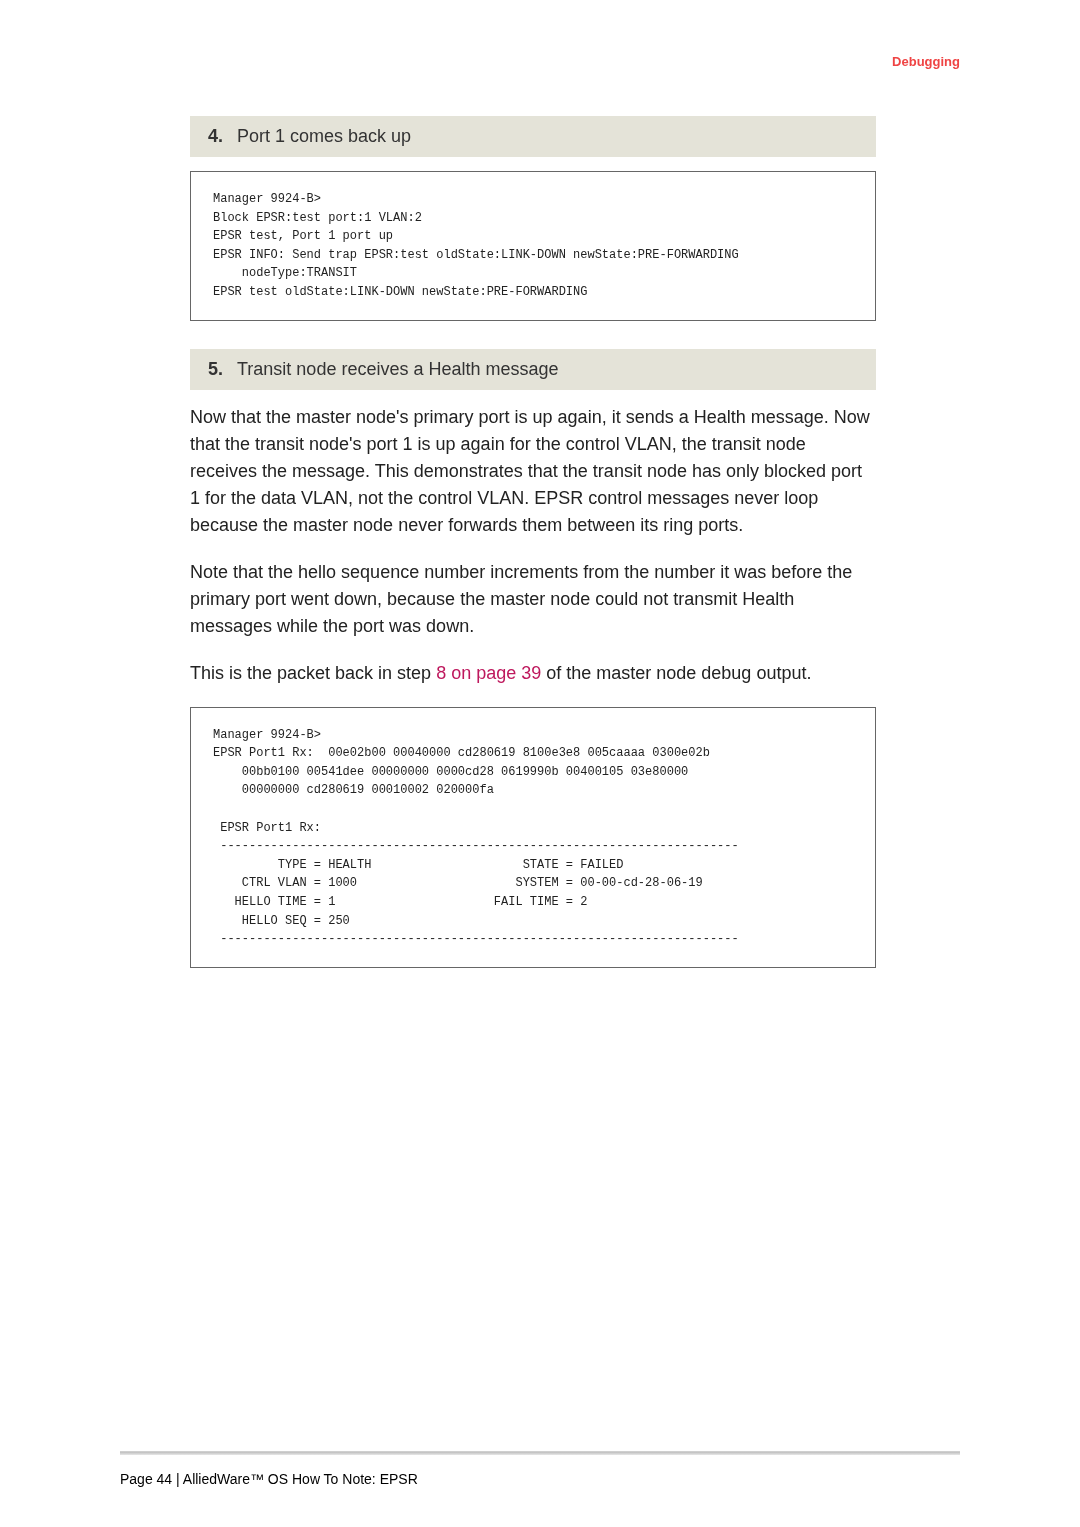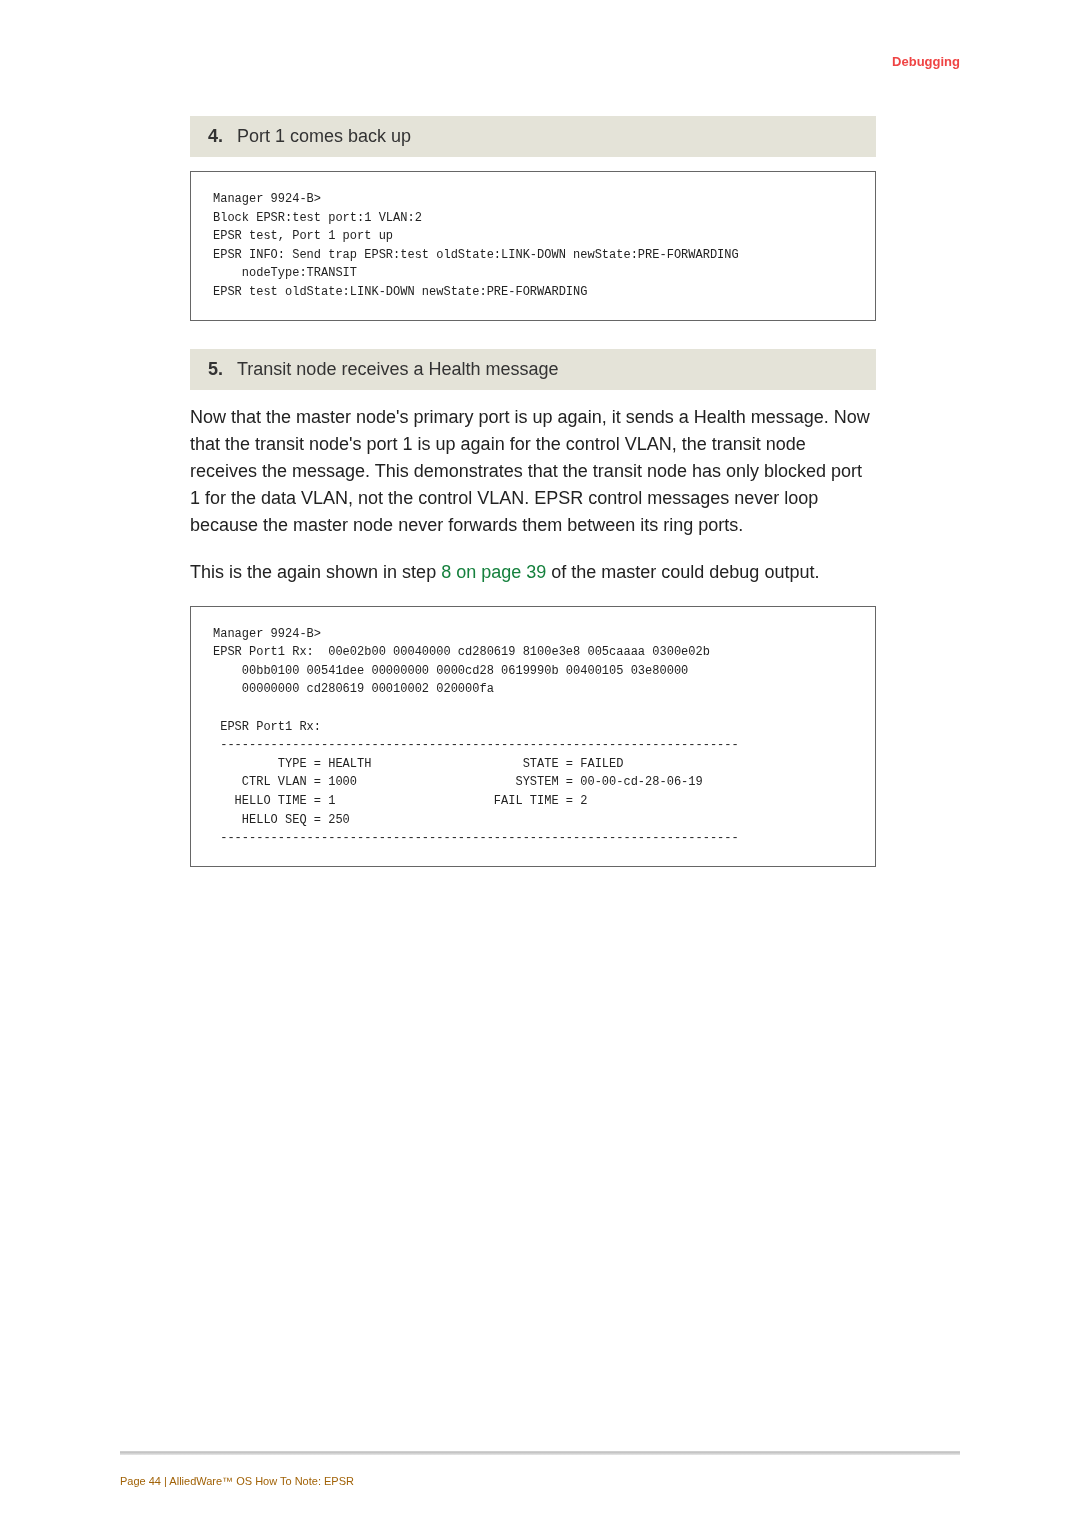--- a/index.html
+++ b/index.html
@@ -48,36 +48,36 @@
     border: 1px solid #666;
     padding: 18px 22px;
     margin: 0 0 28px 0;
     font-family: "Courier New", Courier, monospace;
     font-size: 12px;
     line-height: 1.55;
     white-space: pre;
     color: #222;
     overflow: hidden;
   }
-  .xref { color: #15803d; }
+  .xref { color: #be185d; }
   .footer-rule {
     position: absolute;
     left: 120px;
     right: 120px;
     bottom: 72px;
     height: 3px;
     background: linear-gradient(to bottom, #bdbdbd 0%, #e8e8e8 100%);
     border-top: 1px solid #cfcfcf;
   }
   .footer-text {
     position: absolute;
     left: 120px;
     bottom: 40px;
-    font-size: 11px;
-    color: #a16207;
+    font-size: 14px;
+    color: #000000;
   }
 </style>
 </head>
 <body>
 
 <div class="topright">Debugging</div>
 
 <div class="page">
 
   <div class="step-header">
@@ -91,23 +91,24 @@
 EPSR INFO: Send trap EPSR:test oldState:LINK-DOWN newState:PRE-FORWARDING
     nodeType:TRANSIT
 EPSR test oldState:LINK-DOWN newState:PRE-FORWARDING</div>
 
   <div class="step-header" style="margin-top:10px">
     <span class="num">5.</span><span>Transit node receives a Health message</span>
   </div>
 
   <p class="bodytext">Now that the master node's primary port is up again, it sends a Health message. Now that the transit node's port 1 is up again for the control VLAN, the transit node receives the message. This demonstrates that the transit node has only blocked port 1 for the data VLAN, not the control VLAN. EPSR control messages never loop because the master node never forwards them between its ring ports.</p>
 
+  <p class="bodytext">Note that the hello sequence number increments from the number it was before the primary port went down, because the master node could not transmit Health messages while the port was down.</p>
 
   <p class="bodytext">
-    <span>This is the again shown in step </span><span class="xref">8 on page 39</span><span> of the master could debug output.</span>
+    <span>This is the packet back in step </span><span class="xref">8 on page 39</span><span> of the master node debug output.</span>
   </p>
 
   <div class="codebox">Manager 9924-B&gt;
 EPSR Port1 Rx:  00e02b00 00040000 cd280619 8100e3e8 005caaaa 0300e02b
     00bb0100 00541dee 00000000 0000cd28 0619990b 00400105 03e80000
     00000000 cd280619 00010002 020000fa
 
  EPSR Port1 Rx:
  ------------------------------------------------------------------------
          TYPE = HEALTH                     STATE = FAILED

